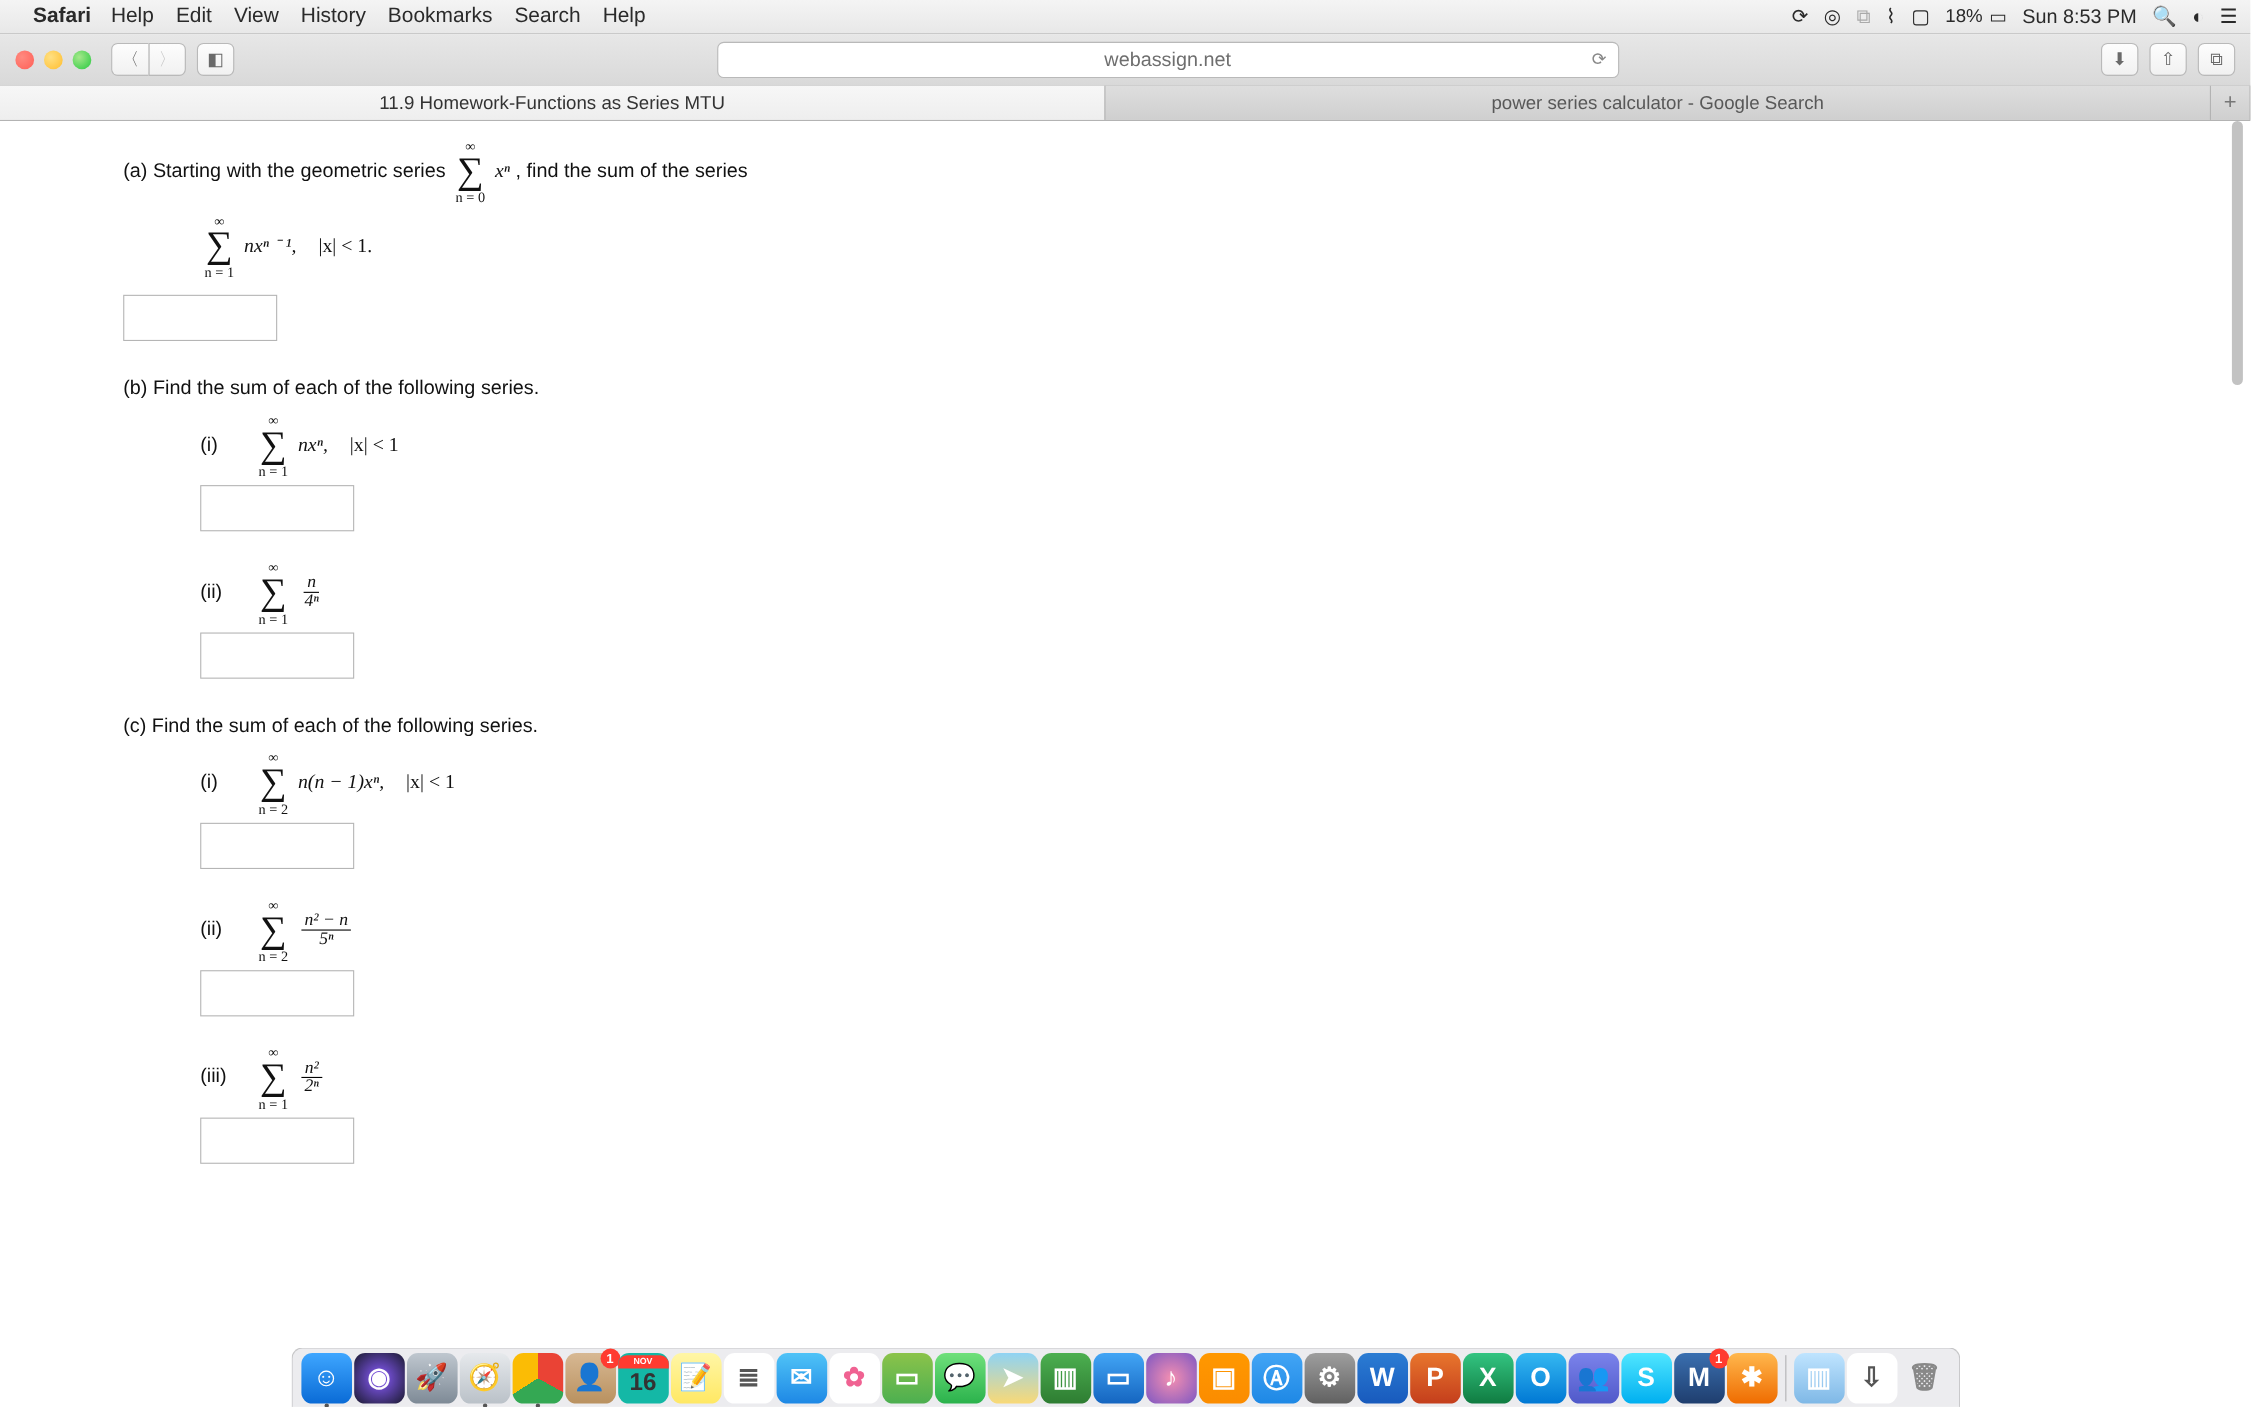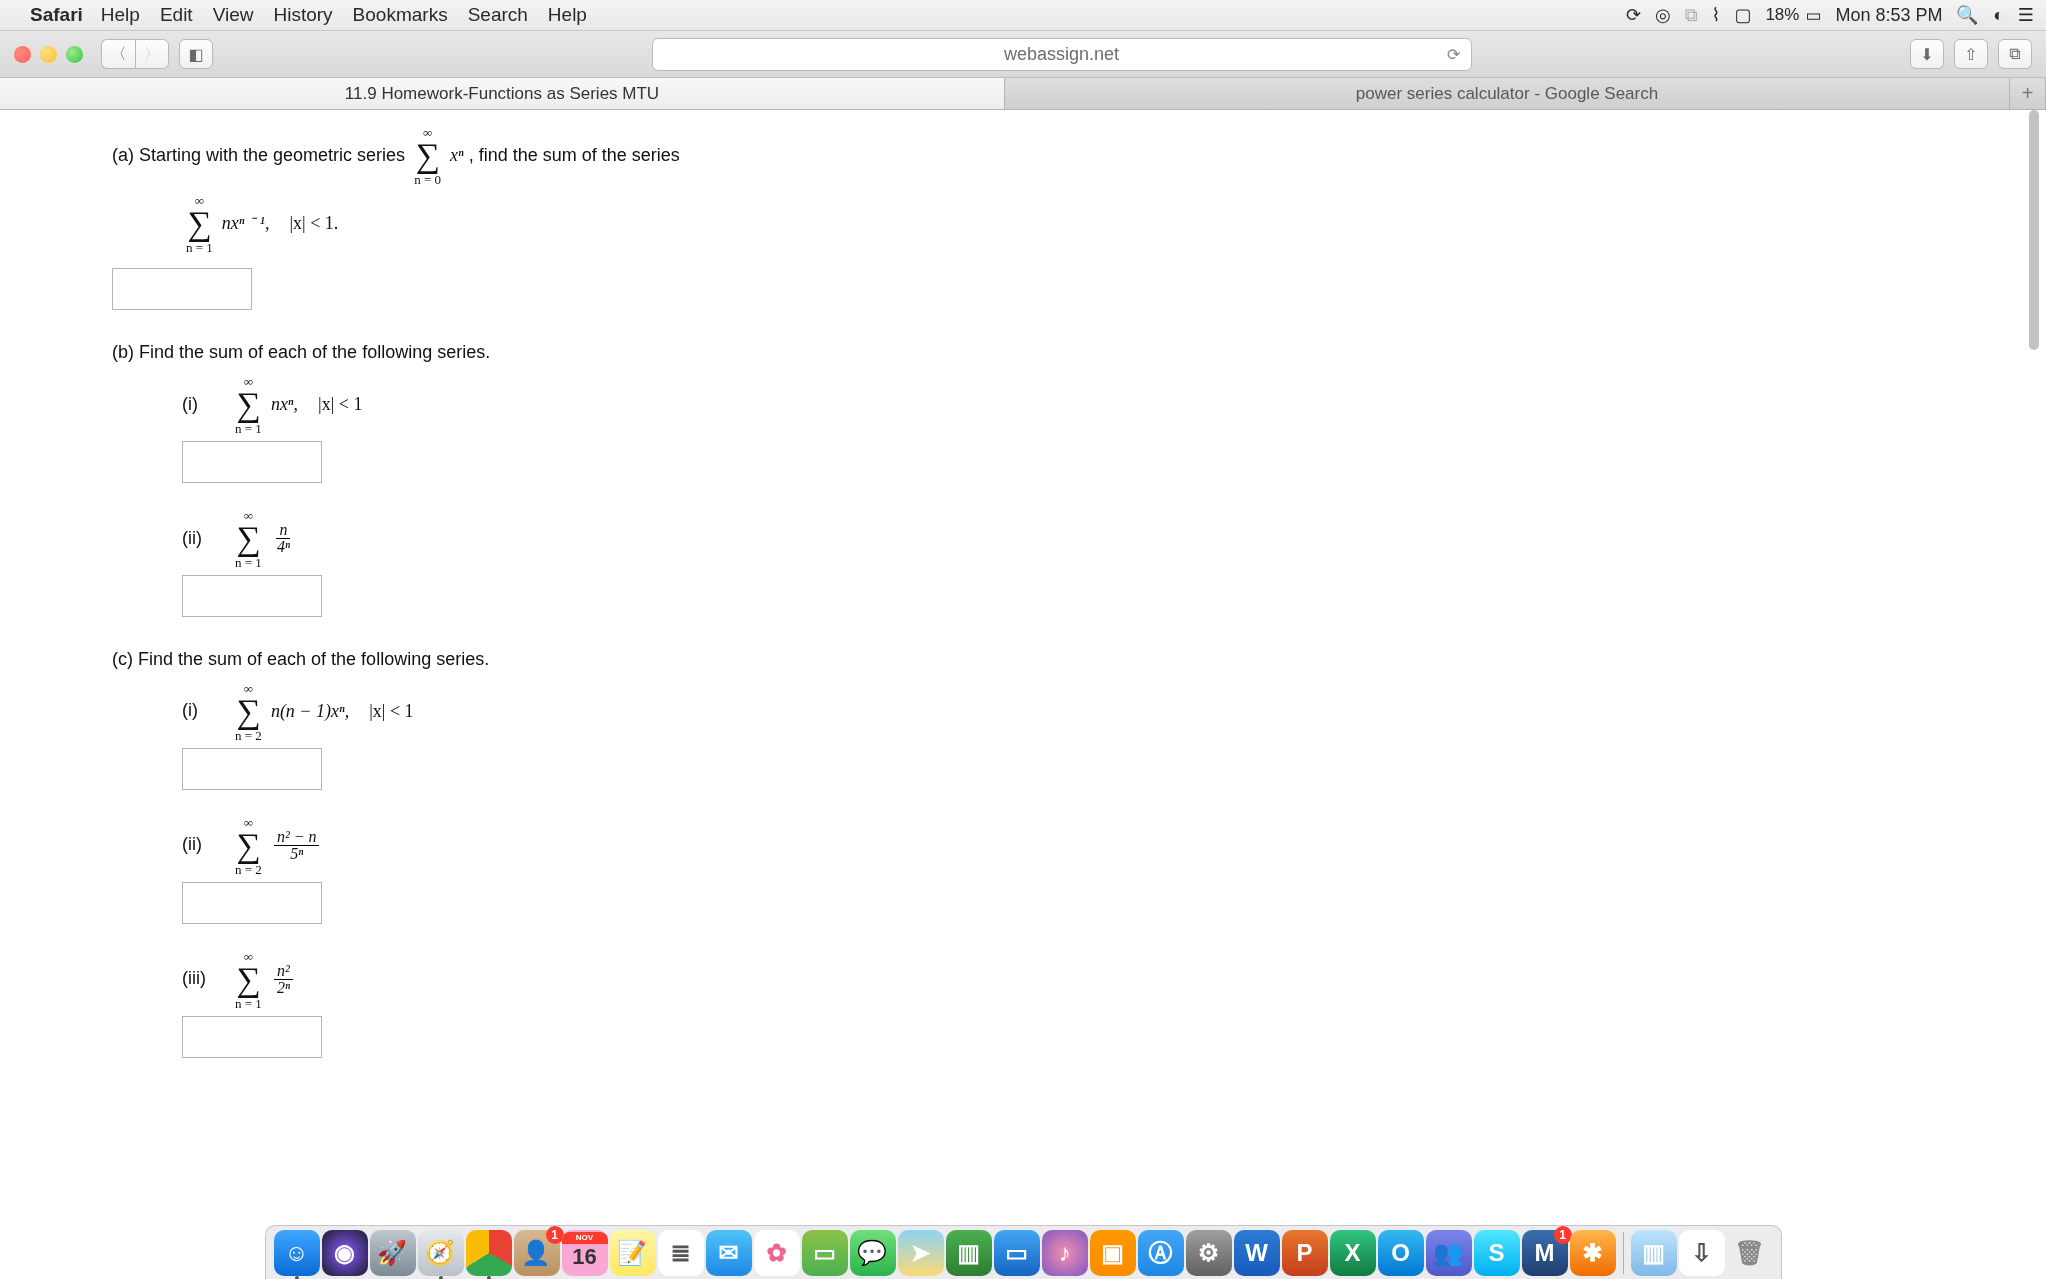--- a/index.html
+++ b/index.html
@@ -146,21 +146,21 @@
   <div class="right">
     <span class="icon">⟳</span>
     <span class="icon">◎</span>
     <span class="icon" style="color:#aaa">⧉</span>
     <span class="icon">⌇</span>
     <span class="icon">▢</span>
     <span class="batt">
       <span>18%</span>
       <span>▭</span>
     </span>
-    <span class="time">Mon 8:53 PM</span>
+    <span class="time">Sun 8:53 PM</span>
     <span class="icon">🔍</span>
     <span class="icon">◐</span>
     <span class="icon">☰</span>
   </div>
 </div>
 
 <div class="browser-chrome">
   <div class="traffic">
     <div class="dot red"></div>
     <div class="dot yellow"></div>
@@ -303,21 +303,21 @@
 <div class="dock-wrap">
   <div class="dock" id="dock">
       <div class="dicon" style="background: linear-gradient(rgb(62, 166, 255), rgb(10, 107, 214));">☺<span class="ind"></span></div>
       <div class="dicon" style="background: radial-gradient(circle, rgb(138, 92, 255), rgb(26, 26, 46));">◉</div>
       <div class="dicon" style="background: linear-gradient(rgb(191, 199, 207), rgb(126, 138, 150));">🚀</div>
       <div class="dicon" style="background: linear-gradient(rgb(230, 233, 236), rgb(186, 193, 200));">🧭<span class="ind"></span></div>
       <div class="dicon" style="background: conic-gradient(rgb(234, 67, 53) 0deg, rgb(234, 67, 53) 33%, rgb(52, 168, 83) 33%, rgb(52, 168, 83) 66%, rgb(251, 188, 5) 66%, rgb(251, 188, 5) 100%);">
         <span class="ind"></span>
       </div>
       <div class="dicon" style="background: linear-gradient(rgb(215, 184, 147), rgb(185, 145, 95));">👤<span class="badge">1</span></div>
-      <div class="dicon" style="background: #f9a8d4; color: rgb(51, 51, 51);">
+      <div class="dicon" style="background: #14b8a6; color: rgb(51, 51, 51);">
         <div style="position: absolute; top: 2px; left: 0px; right: 0px; text-align: center; font-size: 8px; background: rgb(255, 59, 48); color: rgb(255, 255, 255); border-radius: 8px 8px 0px 0px; height: 12px; line-height: 12px;">NOV</div>
         <div style="margin-top: 8px; font-size: 22px; color: rgb(51, 51, 51);">16</div>
       </div>
       <div class="dicon" style="background: linear-gradient(rgb(255, 246, 166), rgb(255, 232, 99));">📝</div>
       <div class="dicon" style="background: rgb(255, 255, 255); color: rgb(85, 85, 85);">≣</div>
       <div class="dicon" style="background: linear-gradient(rgb(79, 195, 247), rgb(30, 136, 229));">✉</div>
       <div class="dicon" style="background: rgb(255, 255, 255); color: rgb(240, 98, 146);">✿</div>
       <div class="dicon" style="background: linear-gradient(rgb(139, 195, 74), rgb(76, 175, 80));">▭</div>
       <div class="dicon" style="background: linear-gradient(rgb(111, 224, 123), rgb(43, 178, 76));">💬</div>
       <div class="dicon" style="background: linear-gradient(rgb(143, 211, 244), rgb(249, 217, 118));">➤</div>

